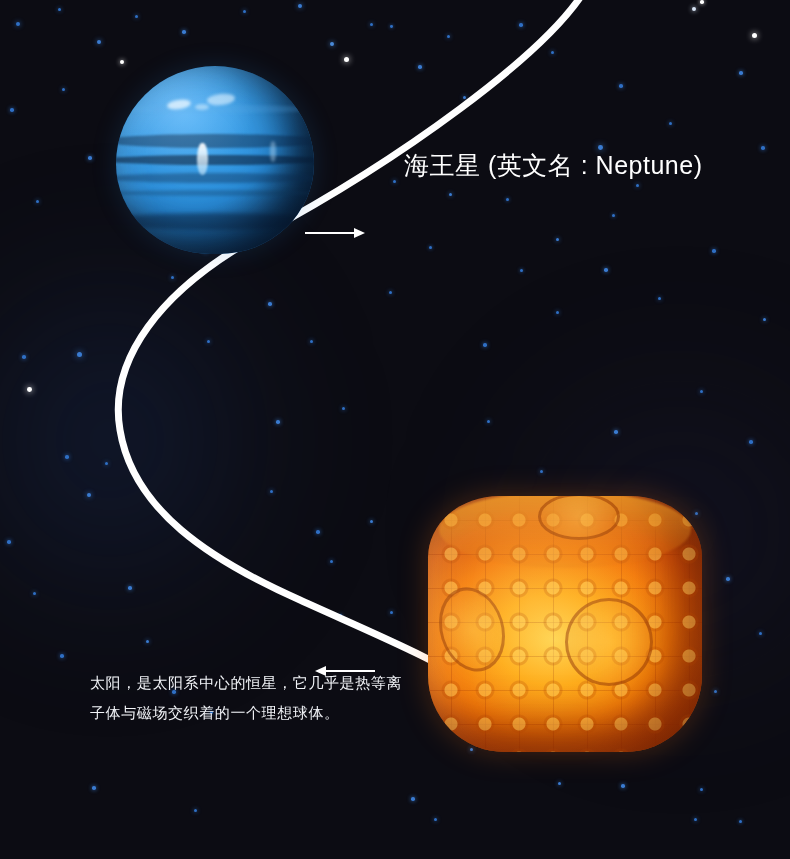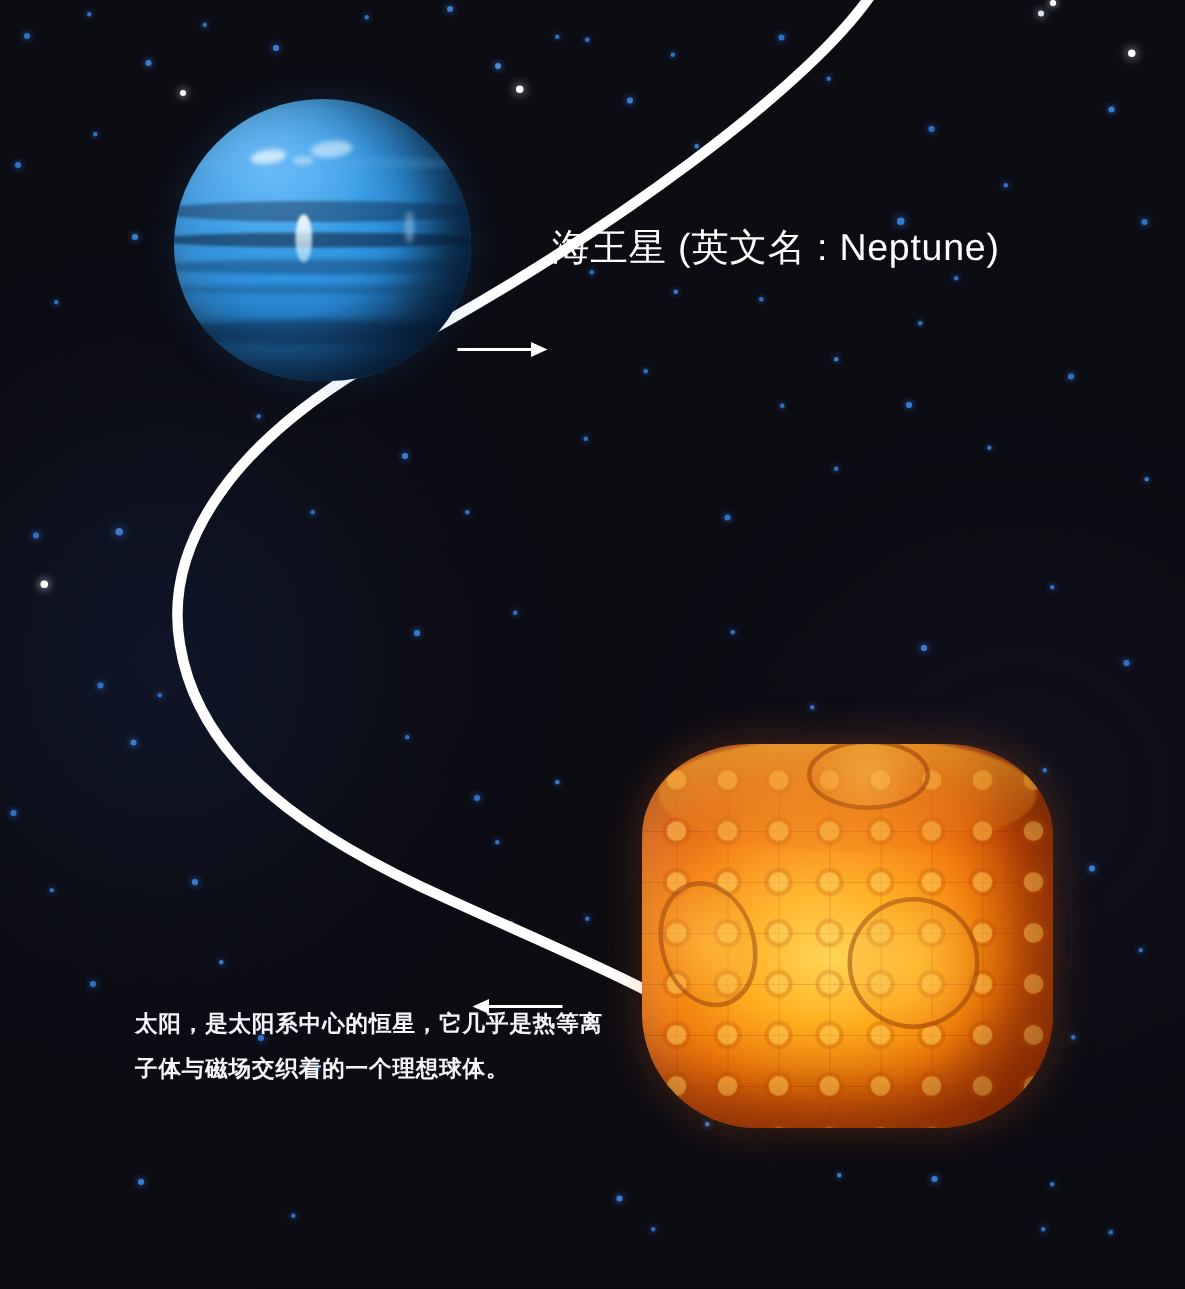--- a/index.html
+++ b/index.html
@@ -185,21 +185,21 @@
   #sun-shade {
     position: absolute;
     inset: 0;
     border-radius: inherit;
     background: radial-gradient(ellipse 115% 110% at 38% 40%, rgba(255,240,180,0.18), rgba(0,0,0,0) 46%, rgba(90,22,0,0.62) 100%);
     pointer-events: none;
   }
 
   
   .label-block { position: absolute; }
-  #neptune-label { left: 368px; top: 152px; width: 374px; }
+  #neptune-label { left: 404px; top: 152px; width: 374px; }
   #sun-label     { left: 90px;  top: 650px; width: 320px; }
 
   .title {
     color: #ffffff;
     font-size: 25px;
     line-height: 1.1;
     letter-spacing: 0.5px;
     white-space: nowrap;
   }
   #sun-label .title { font-size: 23px; }
@@ -208,21 +208,21 @@
     color: #f2f4f8;
     font-size: 16.5px;
     line-height: 30px;
     letter-spacing: 1.6px;
     margin-top: 18px;
   }
   #sun-label .body {
     font-size: 15px;
     line-height: 30px;
     letter-spacing: 0.6px;
-    font-weight: bold;
+    font-weight: normal;
     margin-top: 18px;
   }
 
   
   .arrow { position: absolute; }
   #arrow-neptune { left: 304px; top: 224px; }
   #arrow-sun     { left: 314px; top: 662px; }
 </style>
 </head>
 <body>

